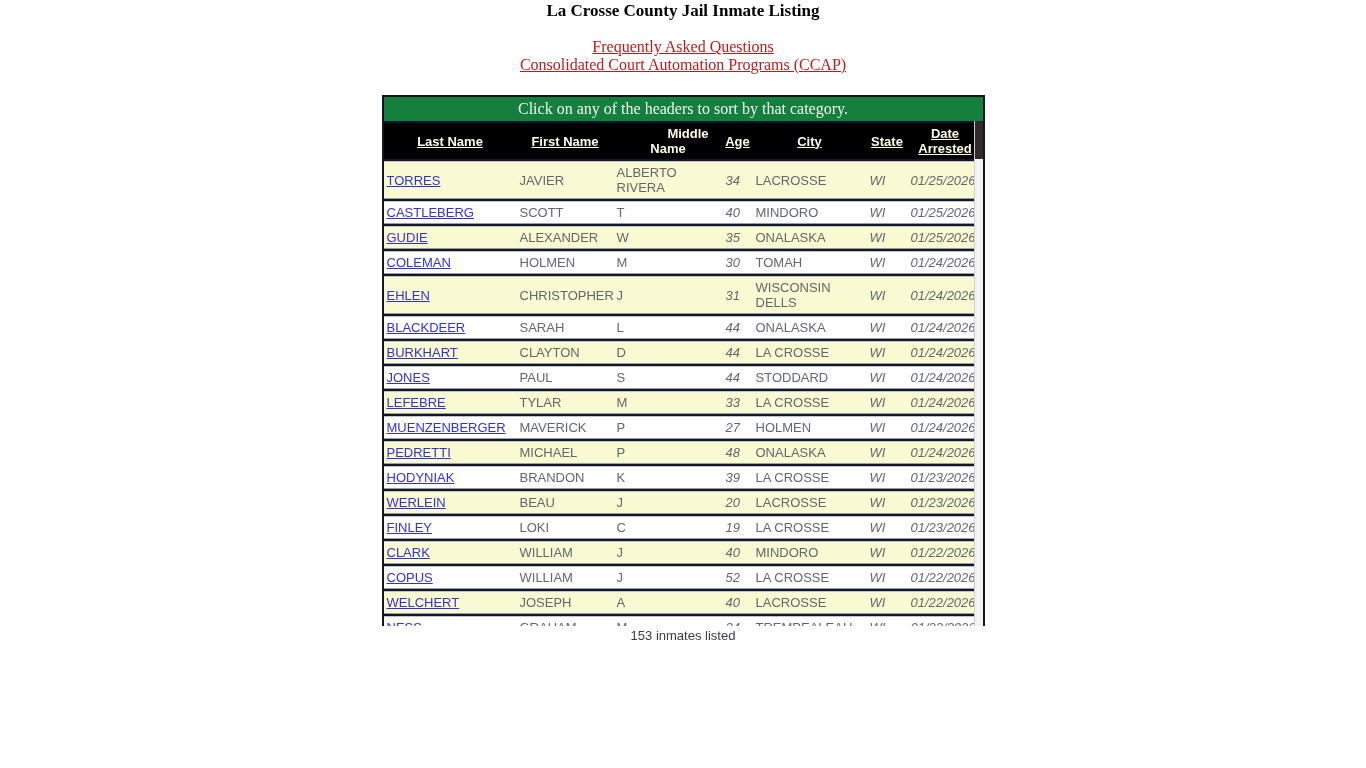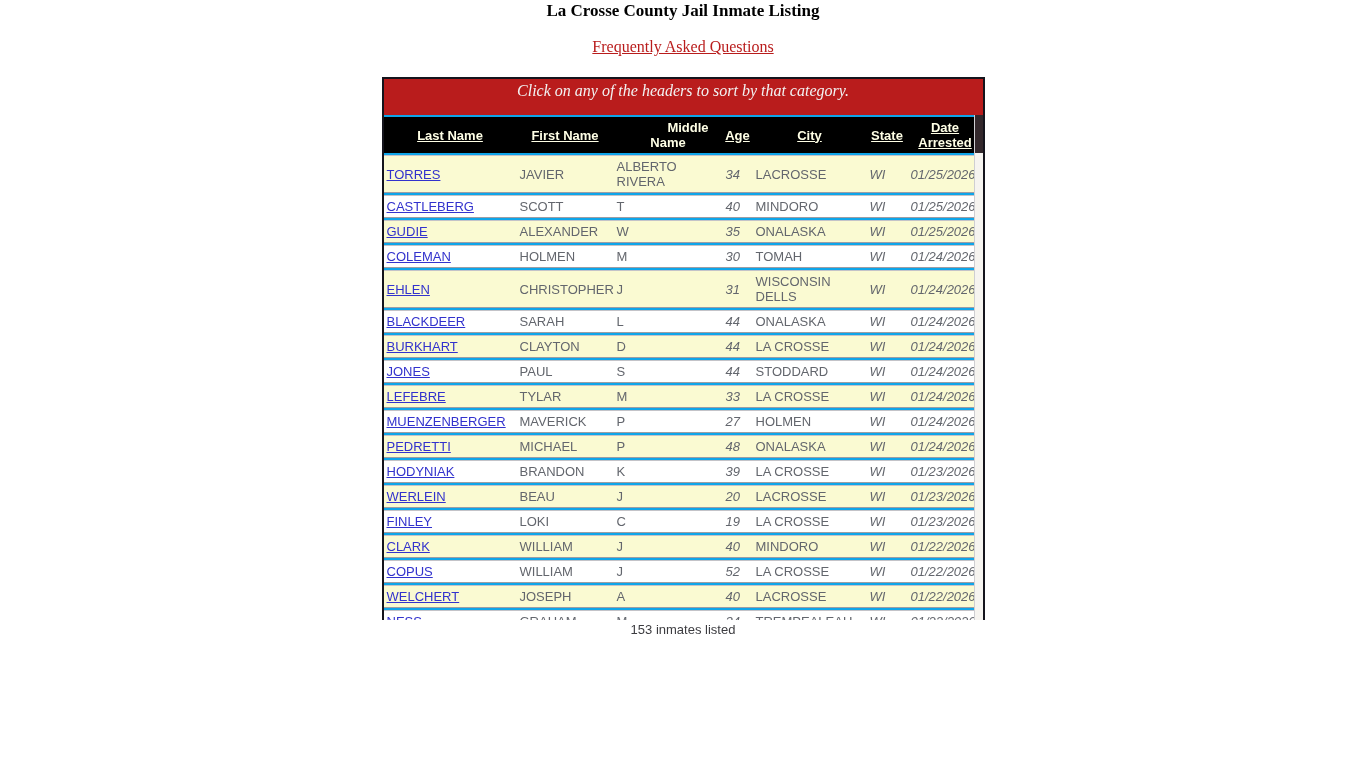--- a/index.html
+++ b/index.html
@@ -34,34 +34,33 @@
     text-decoration: underline;
     display: inline-block;
   }
   .jail-table-wrap {
     width: 599px;
     margin: 21px auto 0 auto;
     border: 2px solid #14141c;
     border-bottom: none;
   }
   .caption-bar {
-    background: #b91c1c;
+    background: #15803d;
     color: #f2f2f2;
     font-family: "Liberation Serif", serif;
     font-size: 16px;
     line-height: 17px;
     text-align: center;
-    padding: 3px 0 16px 0;
-    font-style: italic;
+    padding: 3px 0 4px 0;
   }
   .scroll-area {
     position: relative;
     height: 505px;
     overflow: hidden;
-    background: #0ea5e9;
+    background: #0f172a;
   }
   table.inmates {
     border-collapse: separate;
     border-spacing: 0 2px;
     table-layout: fixed;
     width: 589px;
     font-size: 13px;
   }
   table.inmates th {
     background: #000000;
@@ -128,20 +127,21 @@
 </style>
 </head>
 <body>
 
 <div class="page">
 
   <h1 class="page-title">La Crosse County Jail Inmate Listing</h1>
 
   <div class="top-links">
     <a href="#">Frequently Asked Questions</a><br>
+    <a href="#">Consolidated Court Automation Programs (CCAP)</a>
   </div>
 
   <div class="jail-table-wrap">
     <div class="caption-bar">Click on any of the headers to sort by that category.</div>
 
     <div class="scroll-area">
       <table class="inmates">
         <thead>
           <tr id="header-row">
               <th style="width: 133px;"><a href="#">Last Name</a></th>

